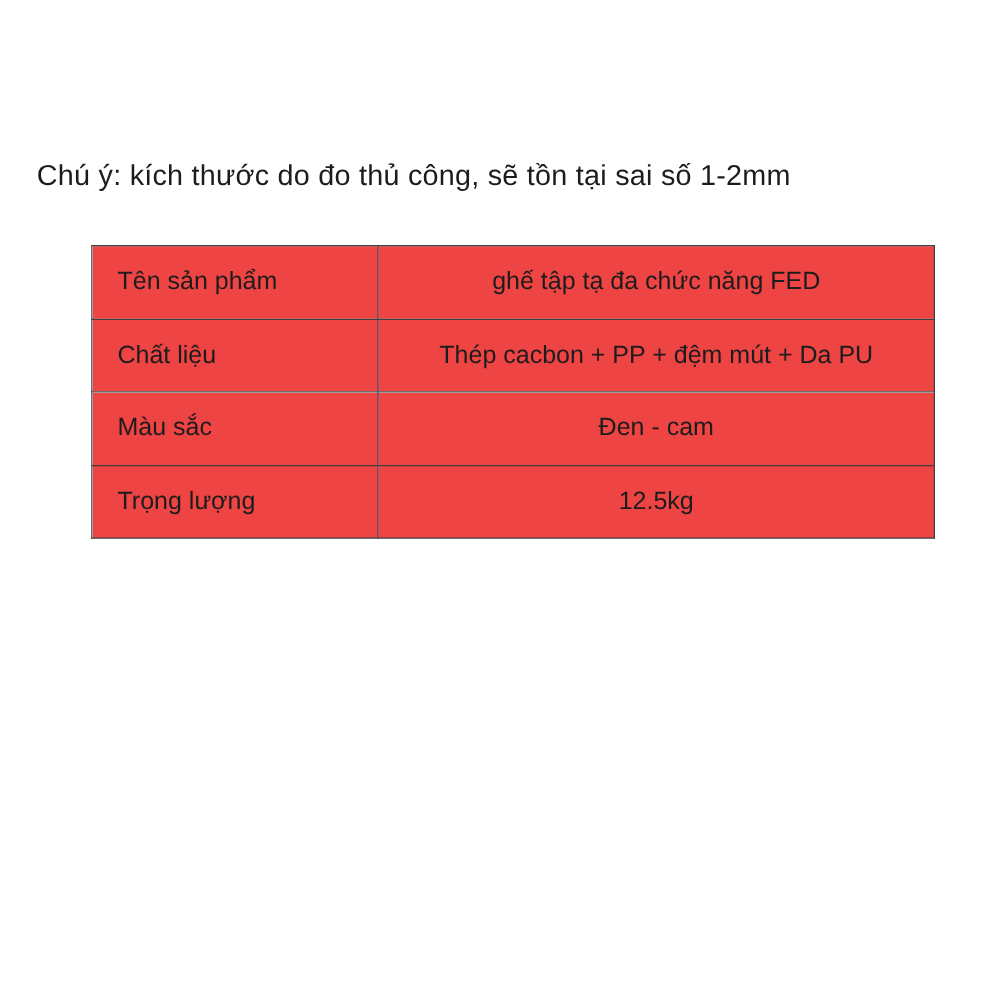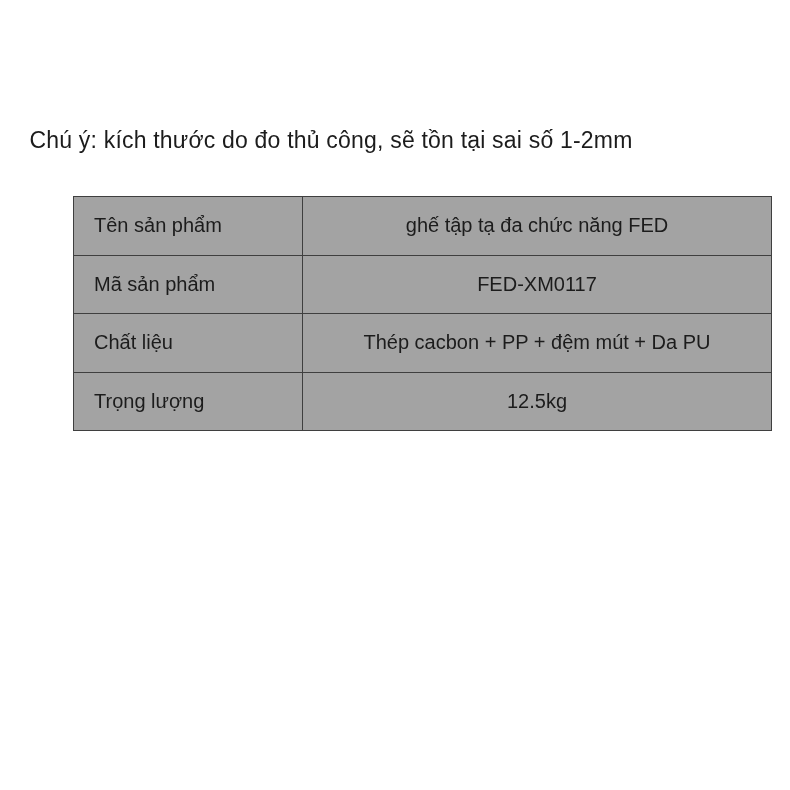--- a/index.html
+++ b/index.html
@@ -33,55 +33,55 @@
     top: 196px;
     width: 644px;
     border-collapse: collapse;
     table-layout: fixed;
   }
   table.spec-table td {
     border: 1px solid #3f3f3f;
     height: 57.6px;
     font-size: 20px;
     color: #1c1c1c;
-    background: #a3a3a3;
+    background: #ef4444;
     overflow: hidden;
     white-space: nowrap;
   }
   table.spec-table td.label-cell {
     width: 206px;
     text-align: left;
     padding: 0 2px 0 20px;
   }
   table.spec-table td.value-cell {
     width: 436px;
     text-align: center;
-    padding: 0 16px;
+    padding: 0 4px;
   }
 </style>
 </head>
 <body>
 
 <div class="page">
 
   <div class="note-title">Chú ý: kích thước do đo thủ công, sẽ tồn tại sai số 1-2mm</div>
 
   <table class="spec-table">
     <tbody>
         <tr>
           <td class="label-cell">Tên sản phẩm</td>
           <td class="value-cell">ghế tập tạ đa chức năng FED</td>
         </tr>
         <tr>
-          <td class="label-cell">Mã sản phẩm</td>
-          <td class="value-cell">FED-XM0117</td>
+          <td class="label-cell">Chất liệu</td>
+          <td class="value-cell">Thép cacbon + PP + đệm mút + Da PU</td>
         </tr>
         <tr>
-          <td class="label-cell">Chất liệu</td>
-          <td class="value-cell">Thép cacbon + PP + đệm mút + Da PU</td>
+          <td class="label-cell">Màu sắc</td>
+          <td class="value-cell">Đen - cam</td>
         </tr>
         <tr>
           <td class="label-cell">Trọng lượng</td>
           <td class="value-cell">12.5kg</td>
         </tr>
       </tbody>
   </table>
 
 </div>
 

